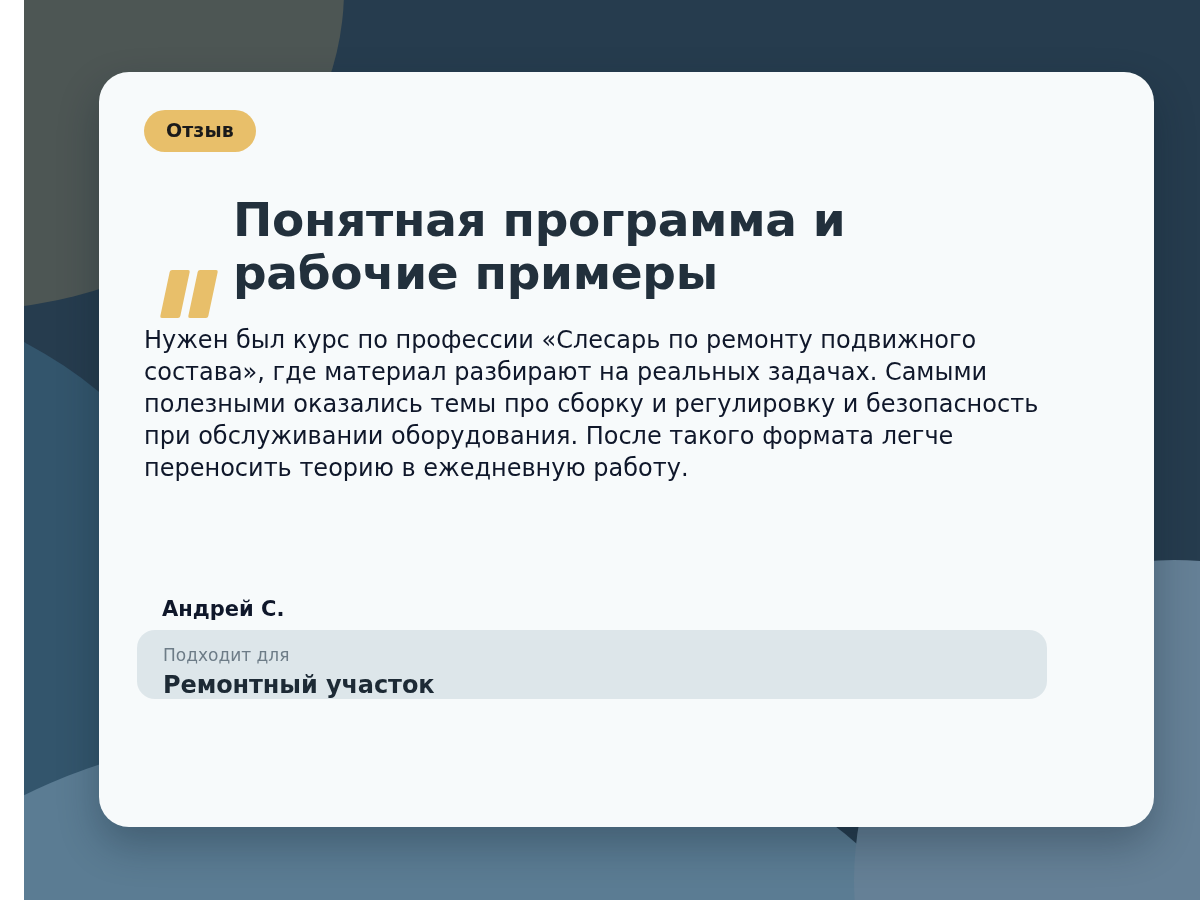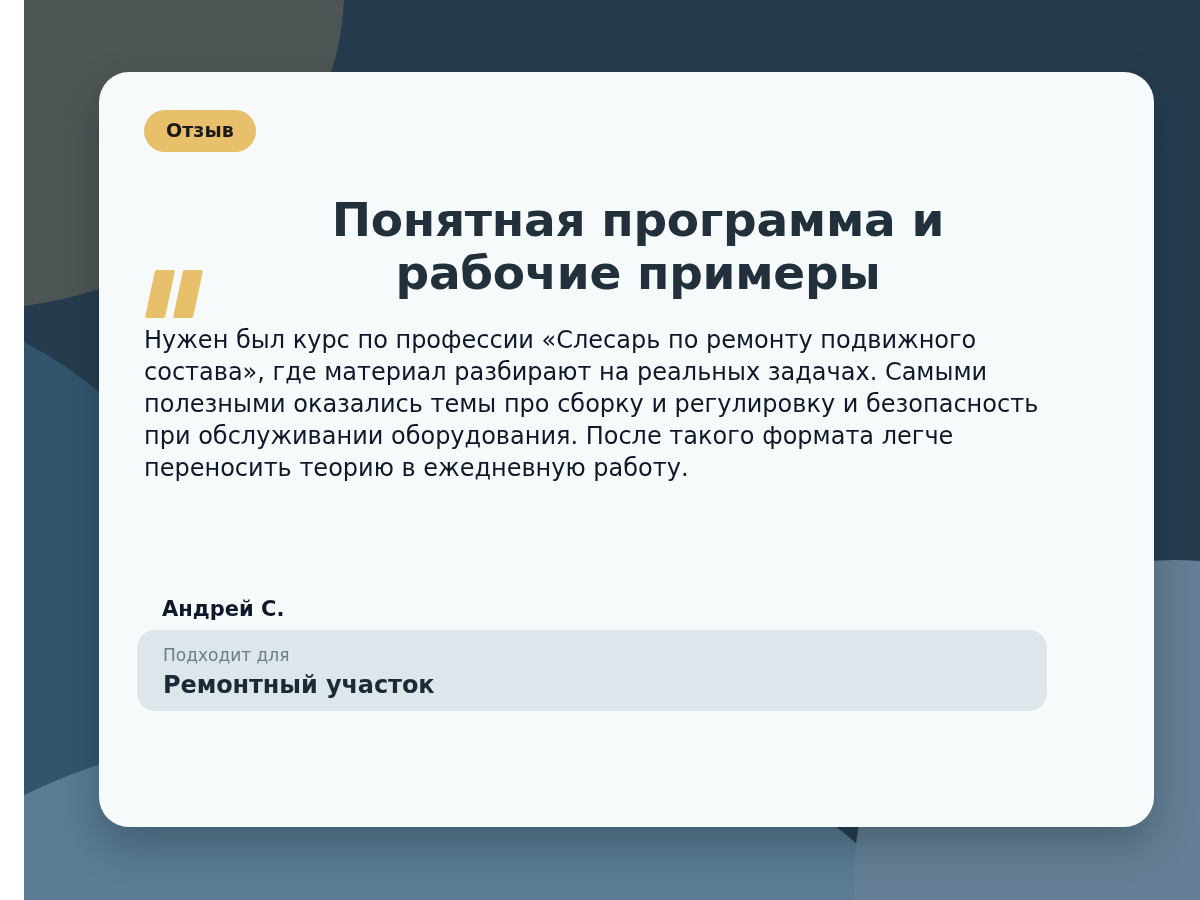--- a/index.html
+++ b/index.html
@@ -59,25 +59,24 @@
     font-size:19px;
     font-weight:bold;
     letter-spacing:0.1px;
     white-space:nowrap;
   }
   #badge-kind { background:#e8bf6a; color:#1a1a1a; }
   #badge-format { background:#dde6ea; color:#22303c; }
   
   #heading-block {
     position:absolute;
-    left:45px; top:122px;
+    left:60px; top:122px;
     width:960px;
     display:flex;
     align-items:flex-start;
-    text-align:center;
   }
   #quote-mark {
     position:relative;
     width:62px; height:50px;
     flex:0 0 62px;
     margin-top:76px;
     margin-left:2px;
   }
   #quote-mark .qbar {
     position:absolute; top:0;
@@ -114,21 +113,21 @@
     font-weight:bold;
     color:#0f172a;
   }
   
   .info-card {
     position:absolute;
     left:38px;
     width:910px;
     background:#dde6ea;
     border-radius:18px;
-    padding:15px 26px 12px;
+    padding:15px 26px 0;
   }
   #info-card-0 { top:558px; }
   #info-card-1 { top:660px; }
   .info-label {
     font-size:17px;
     color:#6d7c87;
     margin-bottom:6px;
   }
   .info-value {
     font-size:24px;

